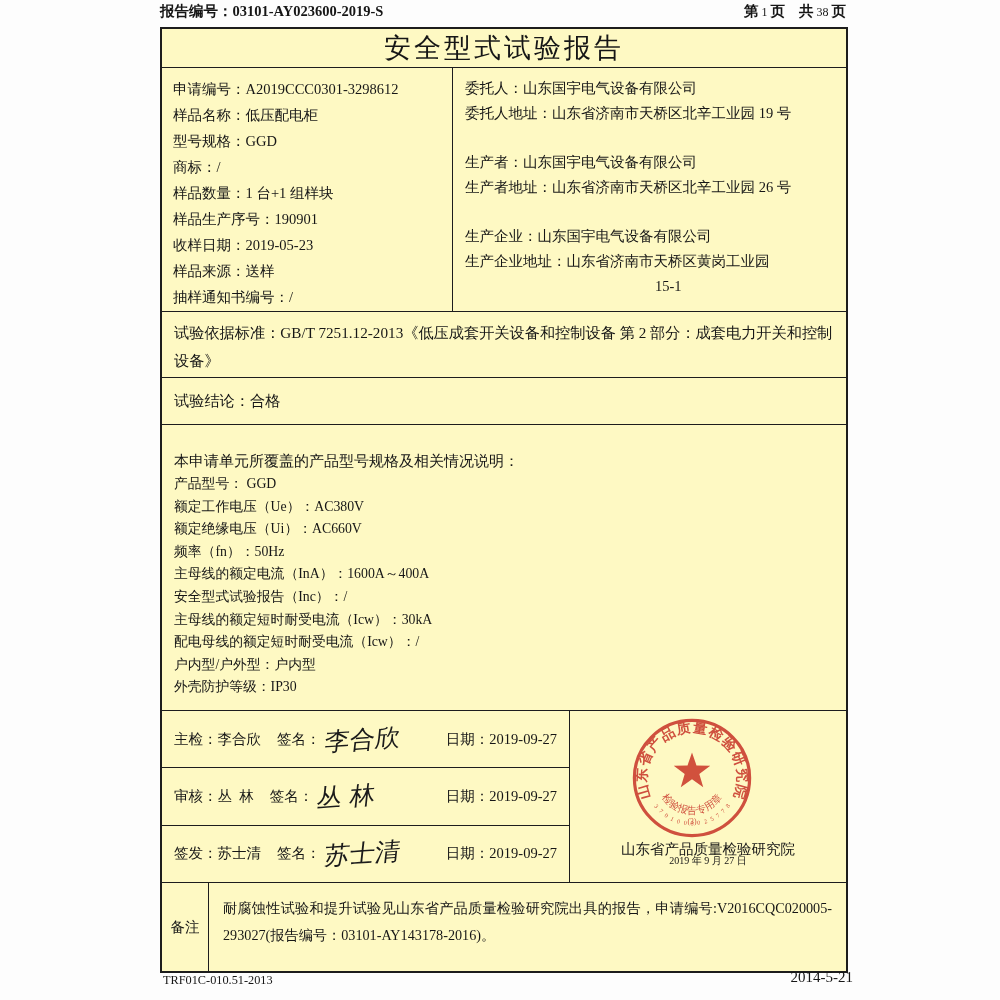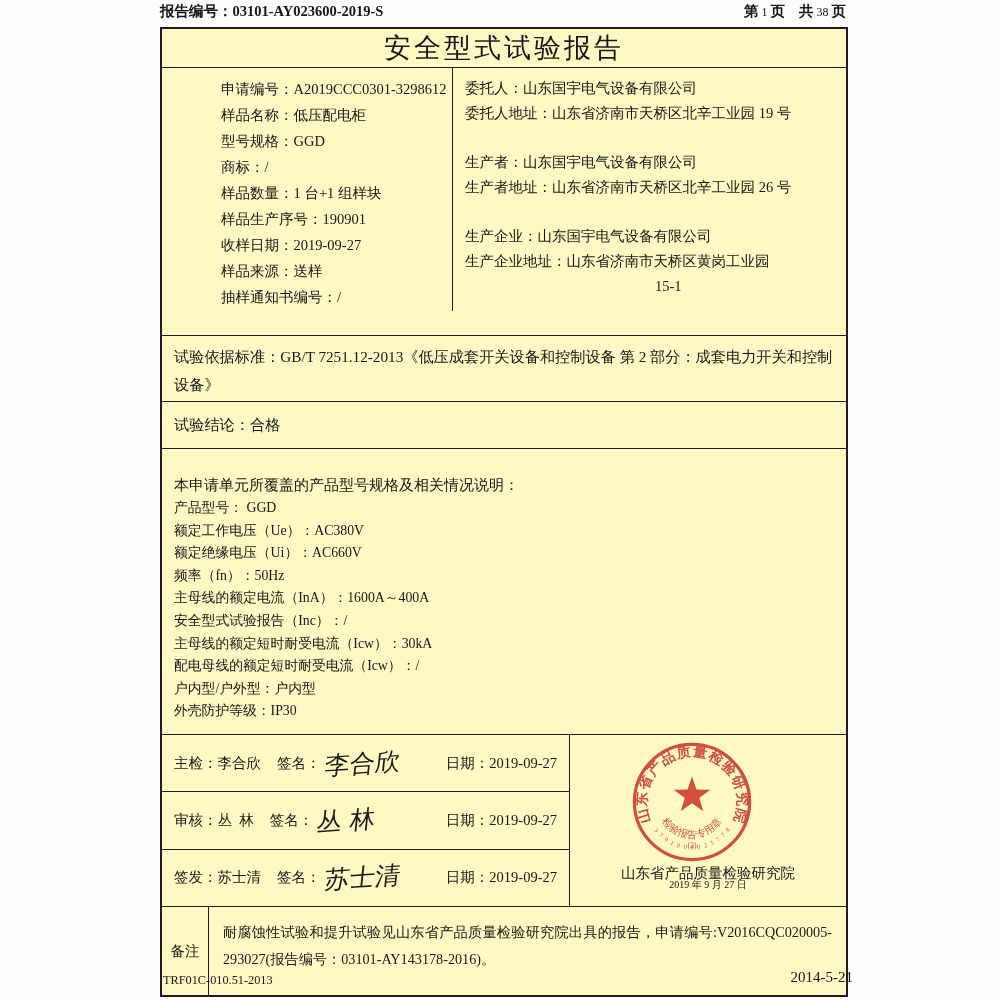--- a/index.html
+++ b/index.html
@@ -20,27 +20,27 @@
     position:absolute;left:160px;top:27px;width:684px;
     border:2px solid #1d1d1d;background:#fef9c3;
   }
   .row{border-top:1.5px solid #1d1d1d;}
   .row:first-child{border-top:none;}
 
   .row-title{height:38px;line-height:38px;text-align:center;font-size:27px;letter-spacing:3px;}
 
   .row-info{display:flex;height:243px;overflow:hidden;}
   .info-left{width:291px;border-right:1.5px solid #1d1d1d;padding:8px 8px 0 11px;box-sizing:border-box;}
-  .info-left .ln{font-size:14.5px;line-height:26px;white-space:nowrap;margin-left:48px;}
+  .info-left .ln{font-size:14.5px;line-height:26px;white-space:nowrap;}
   .info-right{flex:1;padding:8px 8px 0 12px;box-sizing:border-box;}
   .info-right .ln{font-size:14.5px;line-height:25px;}
   .info-right .grp{margin-top:24px;}
   .info-right .indent{padding-left:190px;}
 
-  .row-standard{height:65px;padding:7px 12px 0;box-sizing:content-box;font-size:15.2px;line-height:28px;height:58px;margin-top:24px;}
+  .row-standard{height:65px;padding:7px 12px 0;box-sizing:content-box;font-size:15.2px;line-height:28px;height:58px;}
   .row-conclusion{height:33px;padding:13px 12px 0;font-size:15.2px;}
   .row-product{height:250px;padding:24px 12px 0;overflow:hidden;}
   .row-product .heading{font-size:15px;line-height:24px;}
   .row-product .ln{font-size:13.8px;line-height:22.6px;white-space:nowrap;}
 
   .row-sign{display:flex;height:171px;margin-top:11px;}
   .sign-left{width:407px;border-right:1.5px solid #1d1d1d;display:flex;flex-direction:column;}
   .sign-row{flex:1;display:flex;align-items:center;padding:0 12px;border-top:1.5px solid #1d1d1d;font-size:14.5px;}
   .sign-row:first-child{border-top:none;}
   .sign-name{white-space:pre;}
@@ -77,21 +77,21 @@
   <div class="row row-title">安全型式试验报告</div>
 
   <div class="row row-info">
     <div class="info-left">
       <div class="ln">申请编号：A2019CCC0301-3298612</div>
       <div class="ln">样品名称：低压配电柜</div>
       <div class="ln">型号规格：GGD</div>
       <div class="ln">商标：/</div>
       <div class="ln">样品数量：1 台+1 组样块</div>
       <div class="ln">样品生产序号：190901</div>
-      <div class="ln">收样日期：2019-09-27</div>
+      <div class="ln">收样日期：2019-05-23</div>
       <div class="ln">样品来源：送样</div>
       <div class="ln">抽样通知书编号：/</div>
     </div>
     <div class="info-right">
       <div class="ln">委托人：山东国宇电气设备有限公司</div>
       <div class="ln">委托人地址：山东省济南市天桥区北辛工业园 19 号</div>
       <div class="ln grp">生产者：山东国宇电气设备有限公司</div>
       <div class="ln">生产者地址：山东省济南市天桥区北辛工业园 26 号</div>
       <div class="ln grp">生产企业：山东国宇电气设备有限公司</div>
       <div class="ln">生产企业地址：山东省济南市天桥区黄岗工业园</div>

